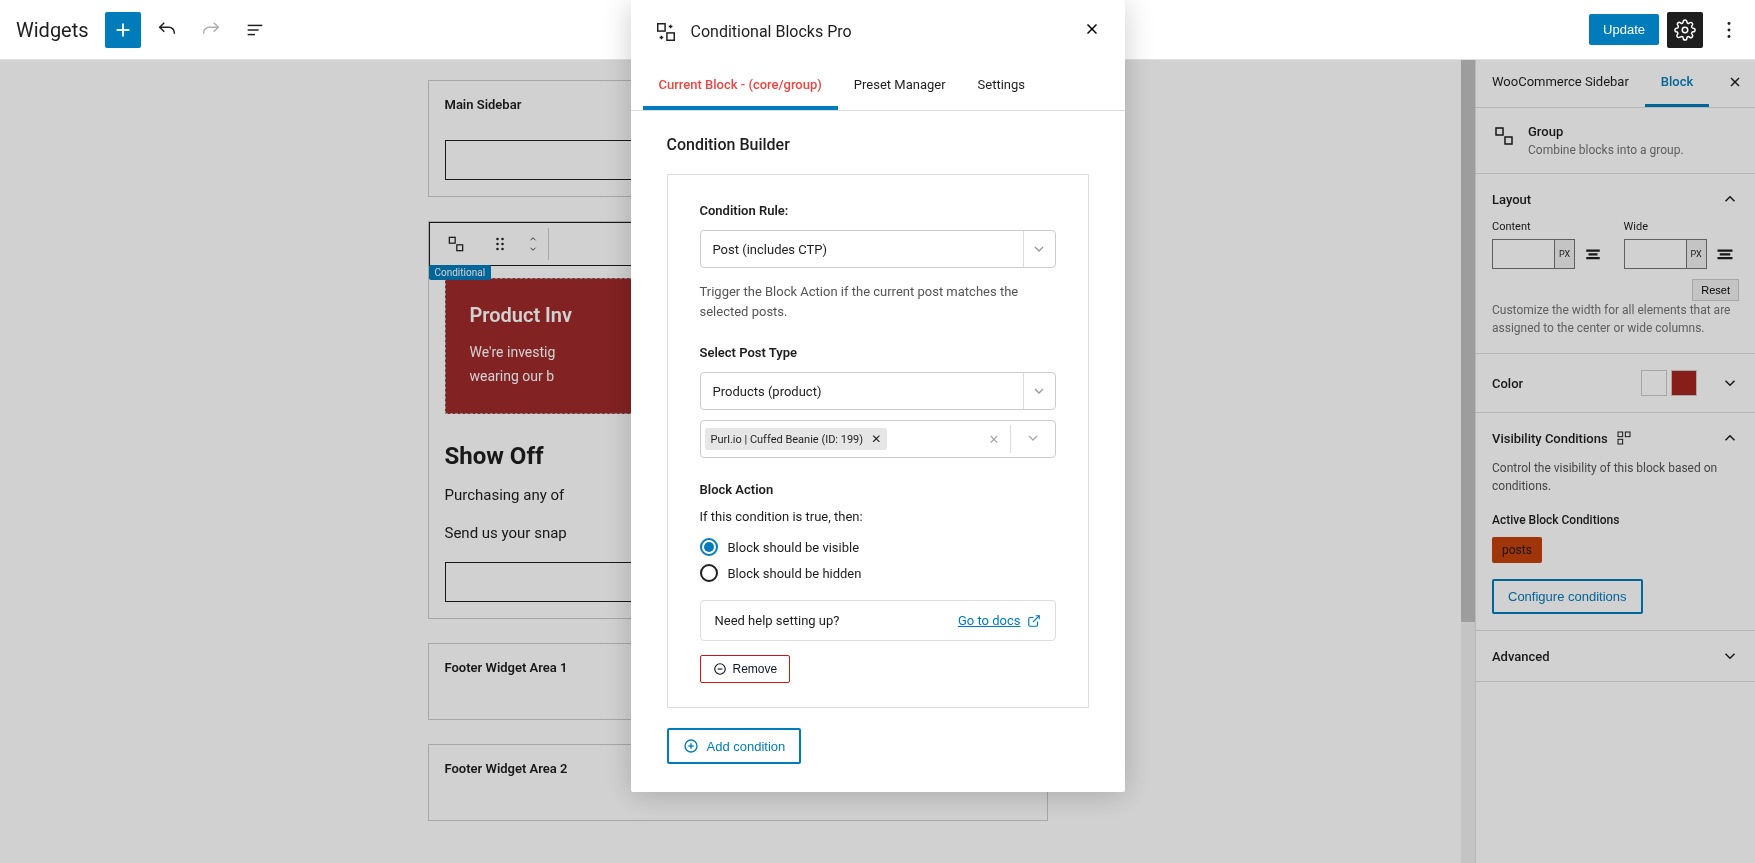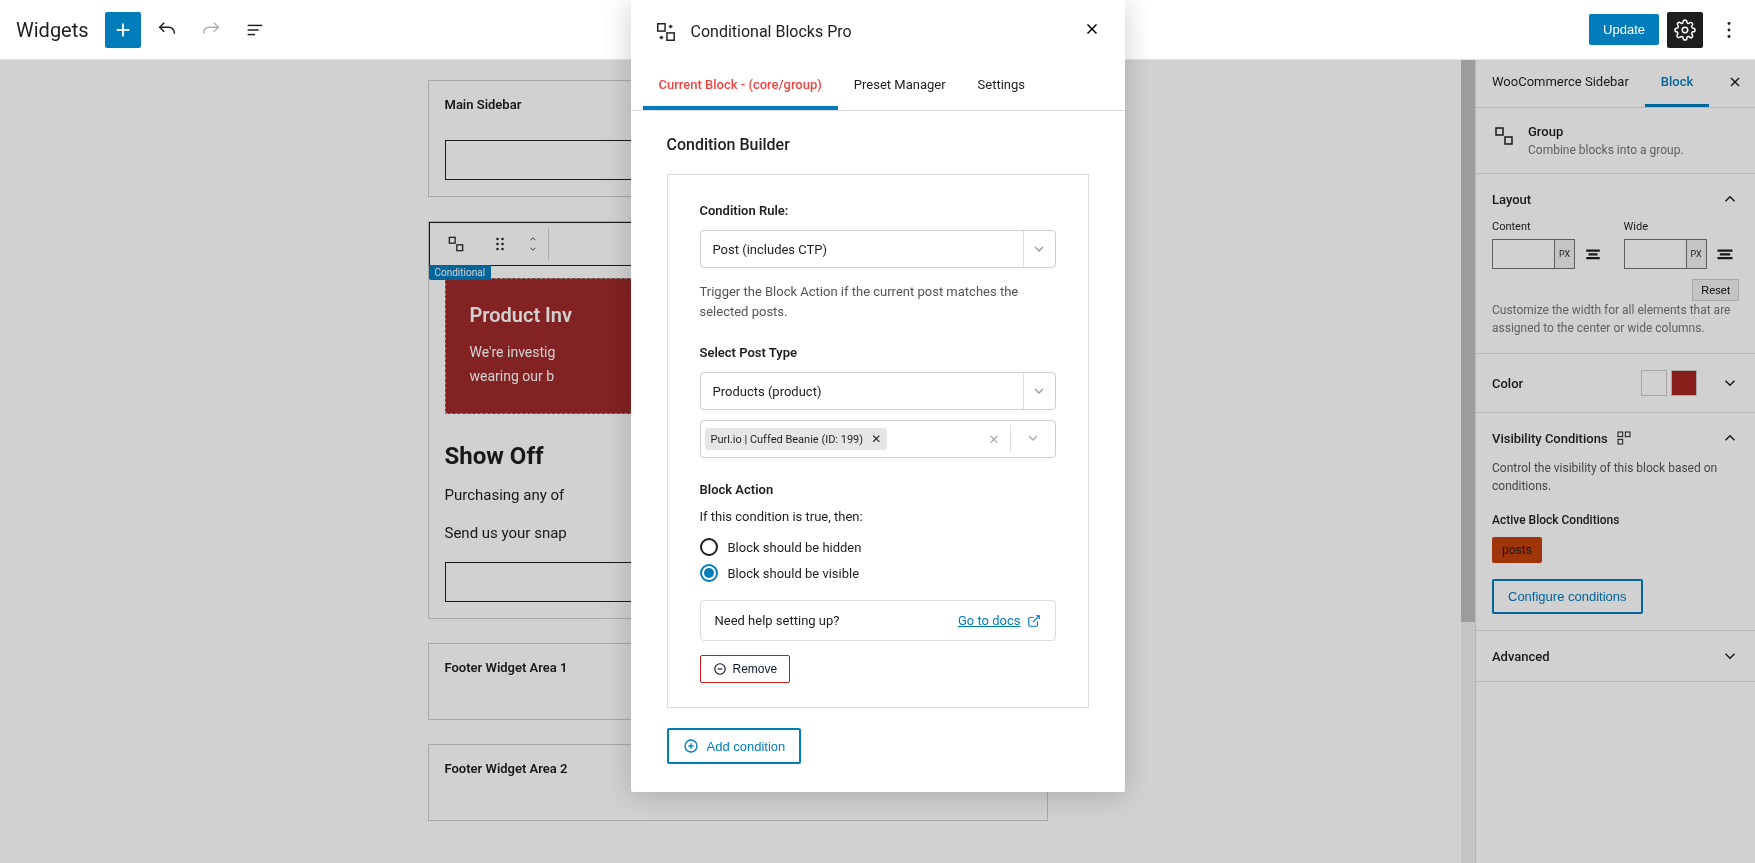--- a/index.html
+++ b/index.html
@@ -377,28 +377,28 @@
         </span>
         <span class="ms-clear">✕</span>
         <span class="ms-arrow"><svg width="16" height="16" viewBox="0 0 24 24" fill="none" stroke="currentColor" stroke-width="2">
               <polyline points="6 9 12 15 18 9"></polyline>
             </svg></span>
       </div>
 
       <label class="field-label" style="margin-top:24px;">Block Action</label>
       <div style="font-size:13px;margin-bottom:14px;">If this condition is true, then:</div>
       <div class="radio-row">
+        <span class="radio-outer checked">
+            <span class="radio-inner"></span>
+          </span>
+        <span>Block should be visible</span>
+      </div>
+      <div class="radio-row">
         <span class="radio-outer"></span>
         <span>Block should be hidden</span>
-      </div>
-      <div class="radio-row">
-        <span class="radio-outer checked">
-            <span class="radio-inner"></span>
-          </span>
-        <span>Block should be visible</span>
       </div>
 
       <div class="help-box">
         <span>Need help setting up?</span>
         <a class="help-link">
           <span>Go to docs</span>
           <svg width="14" height="14" viewBox="0 0 24 24" fill="none" stroke="currentColor" stroke-width="2">
               <path d="M18 13v6a2 2 0 01-2 2H5a2 2 0 01-2-2V8a2 2 0 012-2h6"></path>
               <polyline points="15 3 21 3 21 9"></polyline>
               <line x1="10" y1="14" x2="21" y2="3"></line>

